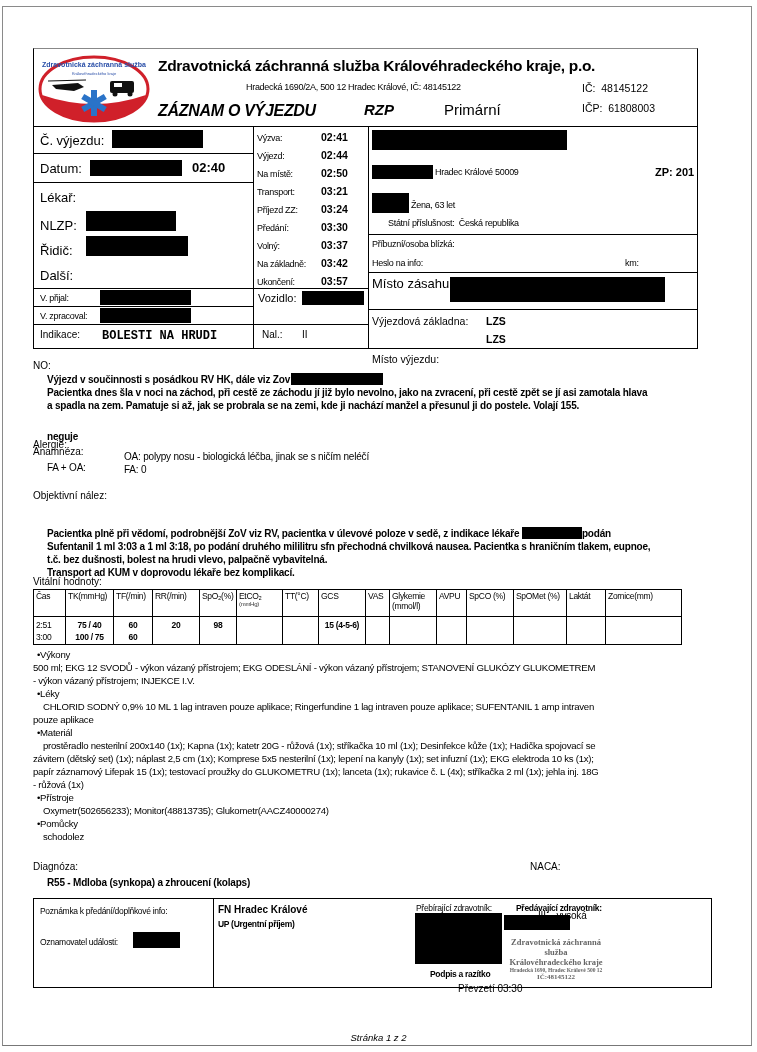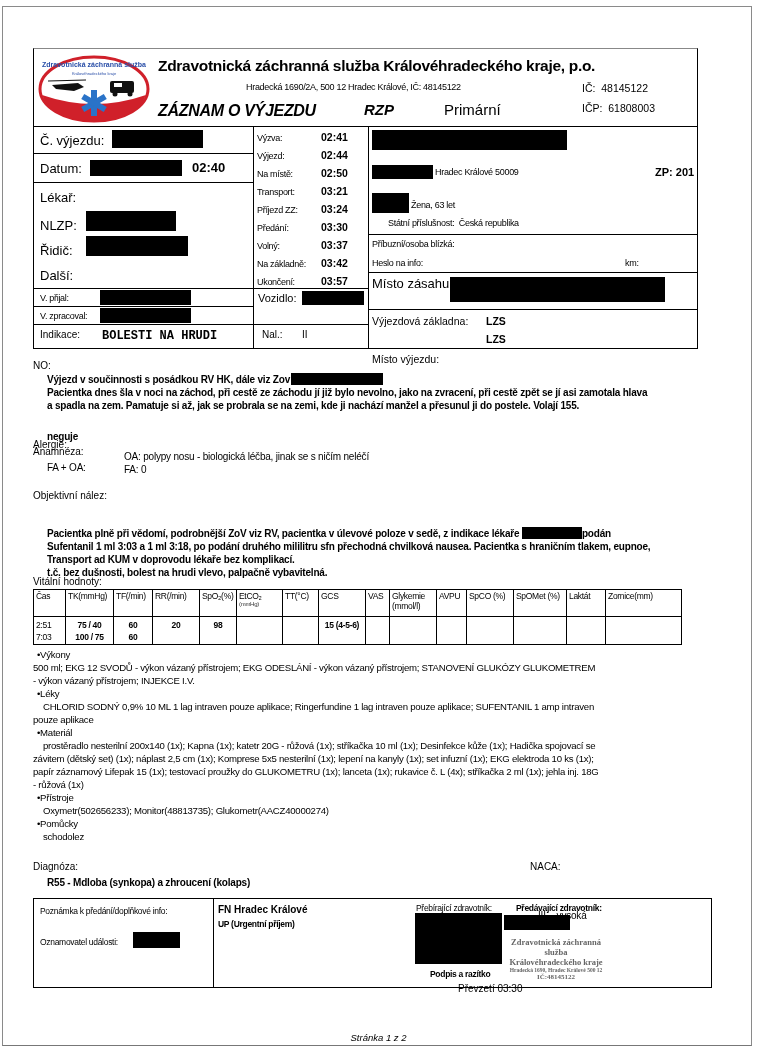--- a/index.html
+++ b/index.html
@@ -217,22 +217,22 @@
 <div class="sec-text plain" style="top:461px;">FA + OA:</div>
 <div class="sec-text plain" style="top:450px;left:91px;margin-left:33px;">
   <div>OA: polypy nosu - biologická léčba, jinak se s ničím neléčí</div>
   <div>FA: 0</div>
 </div>
 
 <div class="sec-label" style="top:490px;">Objektivní nález:</div>
 <div class="sec-text" style="top:503px;margin-top:24px;">
   <div><span>Pacientka plně při vědomí, podrobnější ZoV viz RV, pacientka v úlevové poloze v sedě, z indikace lékaře</span> <span style="display:inline-block;width:60px;height:12px;background:#000;vertical-align:-2px;"></span><span>podán</span></div>
   <div>Sufentanil 1 ml 3:03 a 1 ml 3:18, po podání druhého mililitru sfn přechodná chvilková nausea. Pacientka s hraničním tlakem, eupnoe,</div>
+  <div>t.č. bez dušnosti, bolest na hrudi vlevo, palpačně vybavitelná.</div>
   <div>Transport ad KUM v doprovodu lékaře bez komplikací.</div>
-  <div>t.č. bez dušnosti, bolest na hrudi vlevo, palpačně vybavitelná.</div>
 </div>
 
 <div class="sec-label" style="top:576px;">Vitální hodnoty:</div>
 <table class="vt">
   <colgroup>
     <col style="width:32px">
       <col style="width:48px">
       <col style="width:39px">
       <col style="width:47px">
       <col style="width:37px">
@@ -278,21 +278,21 @@
       <td class="c">15 (4-5-6)</td>
       <td class="c"></td>
       <td class="c"></td>
       <td class="c"></td>
       <td class="c"></td>
       <td class="c"></td>
       <td class="c"></td>
       <td class="c"></td>
     </tr>
     <tr>
-      <td class="l">7:03</td>
+      <td class="l">3:00</td>
       <td class="c">100 / 75</td>
       <td class="c">60</td>
       <td class="c"></td>
       <td class="c"></td>
       <td class="c"></td>
       <td class="c"></td>
       <td class="c"></td>
       <td class="c"></td>
       <td class="c"></td>
       <td class="c"></td>

